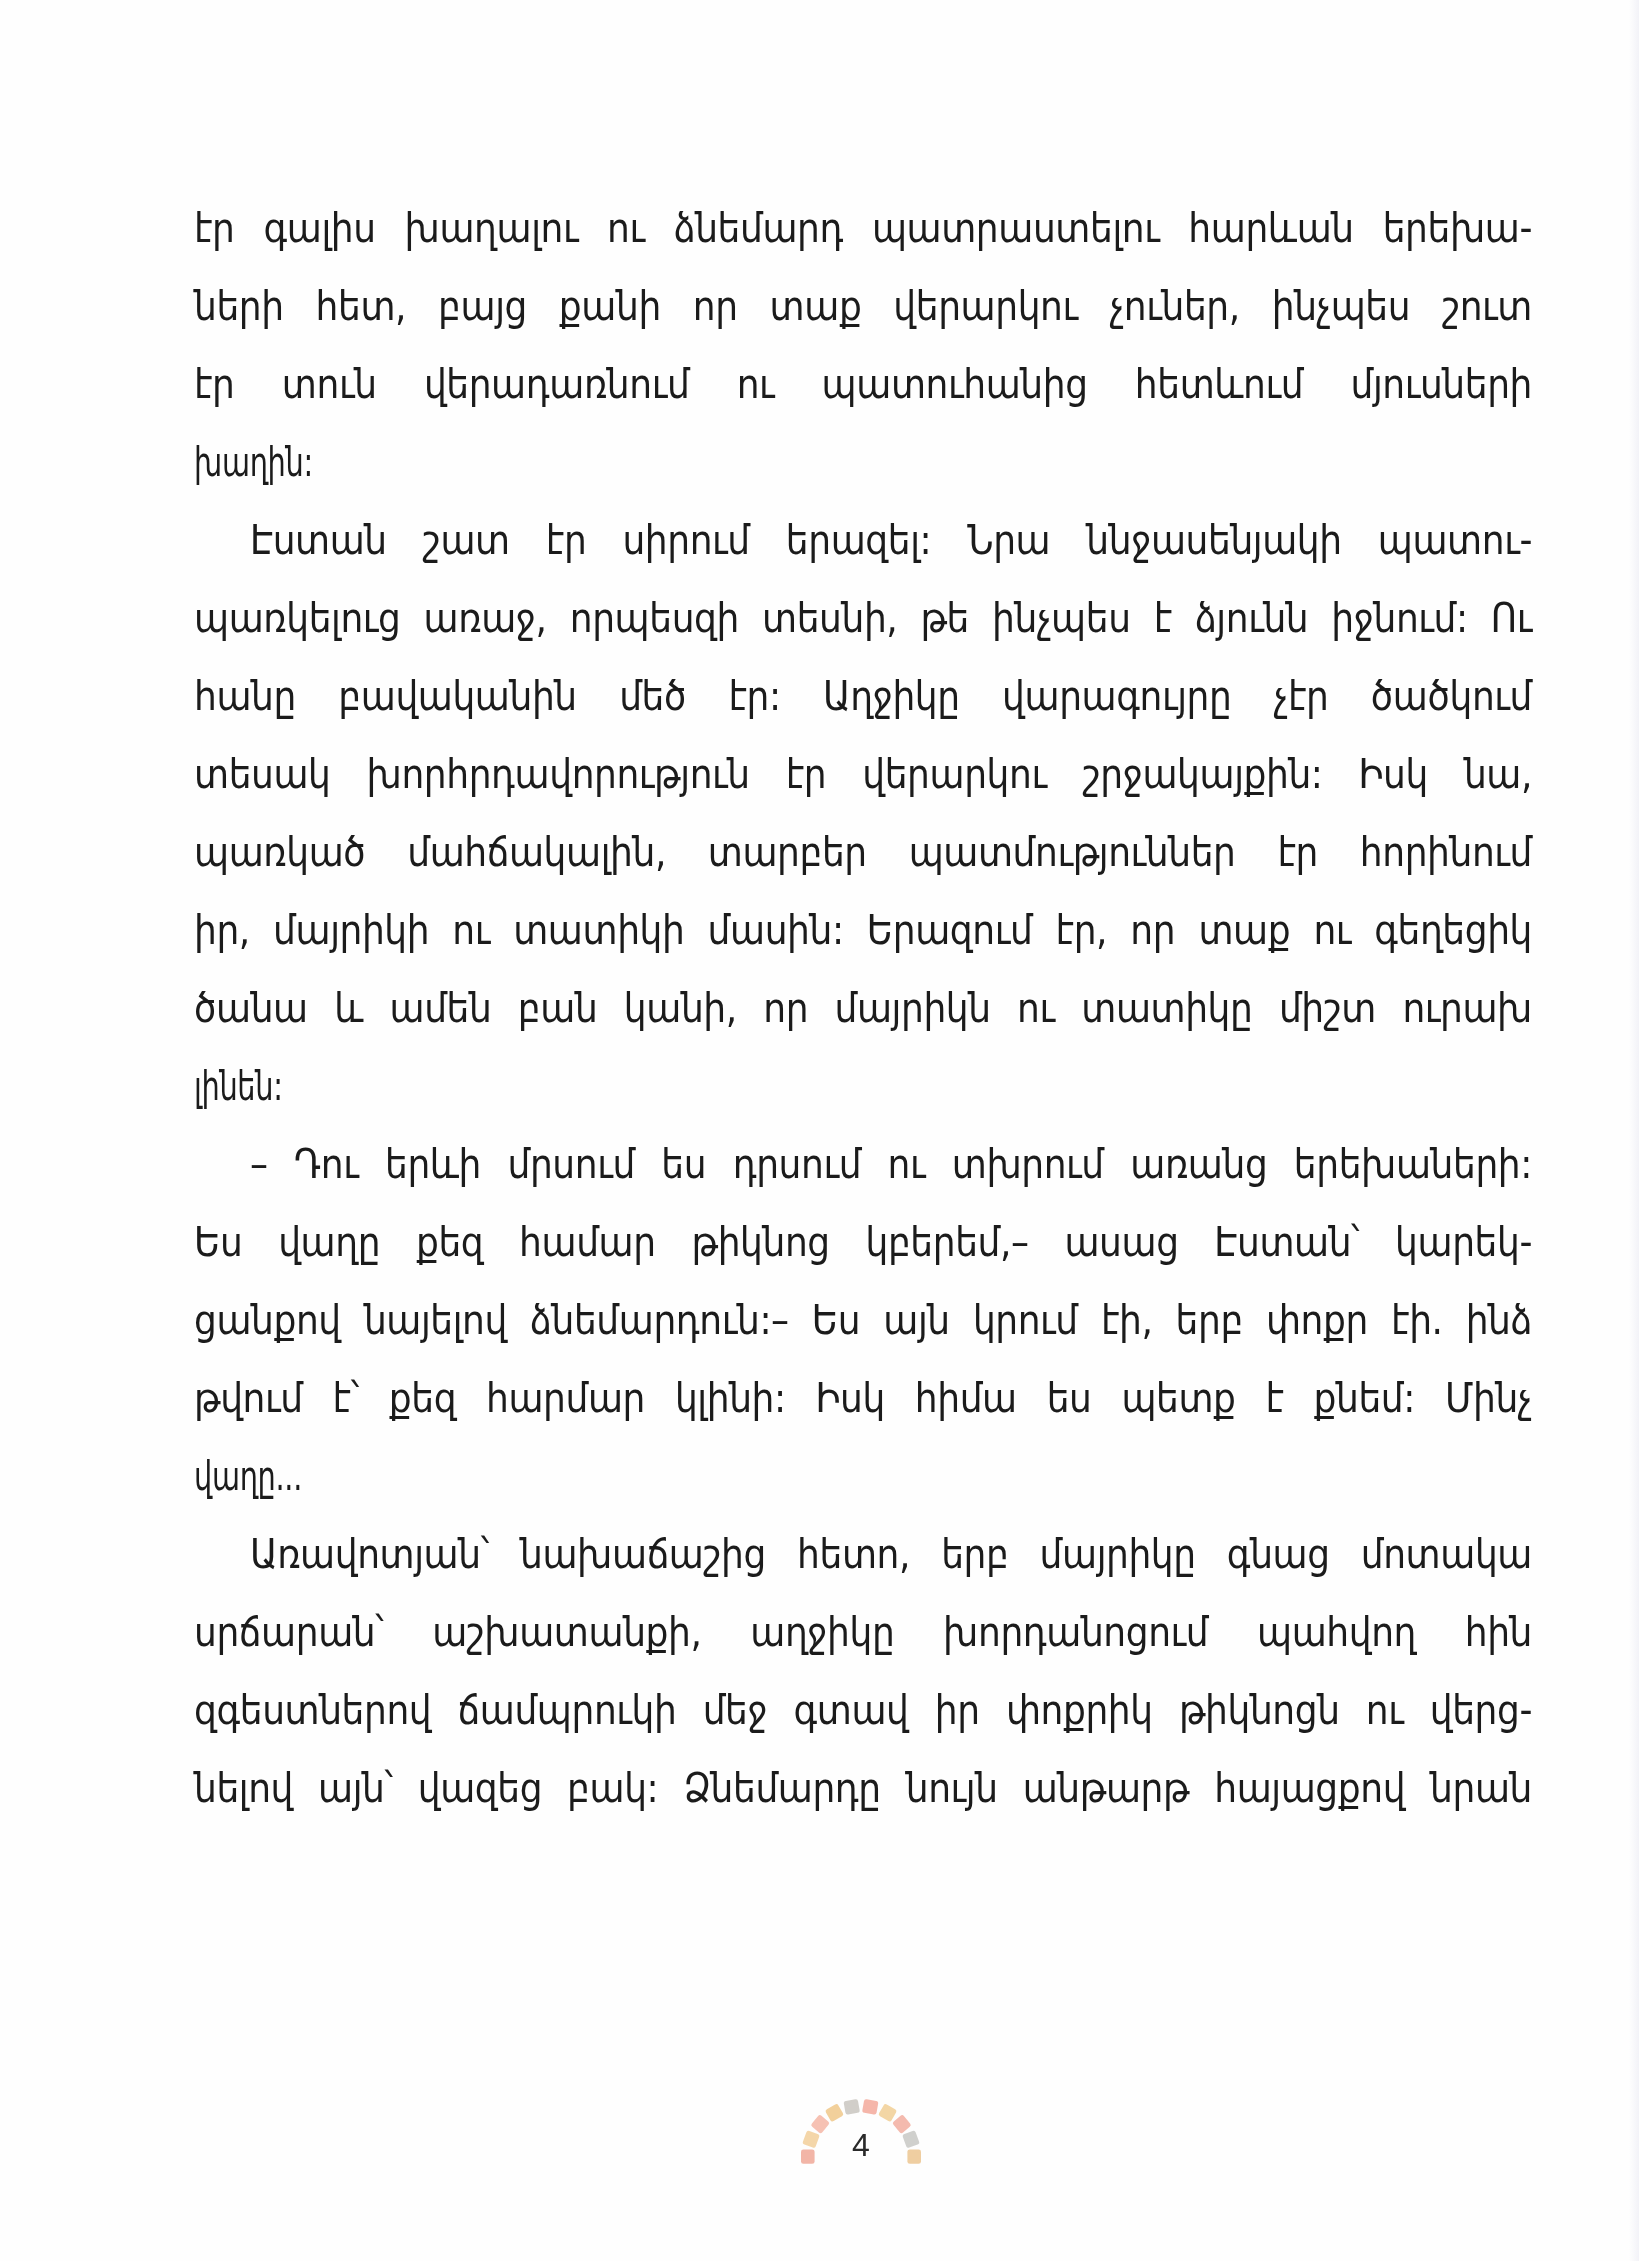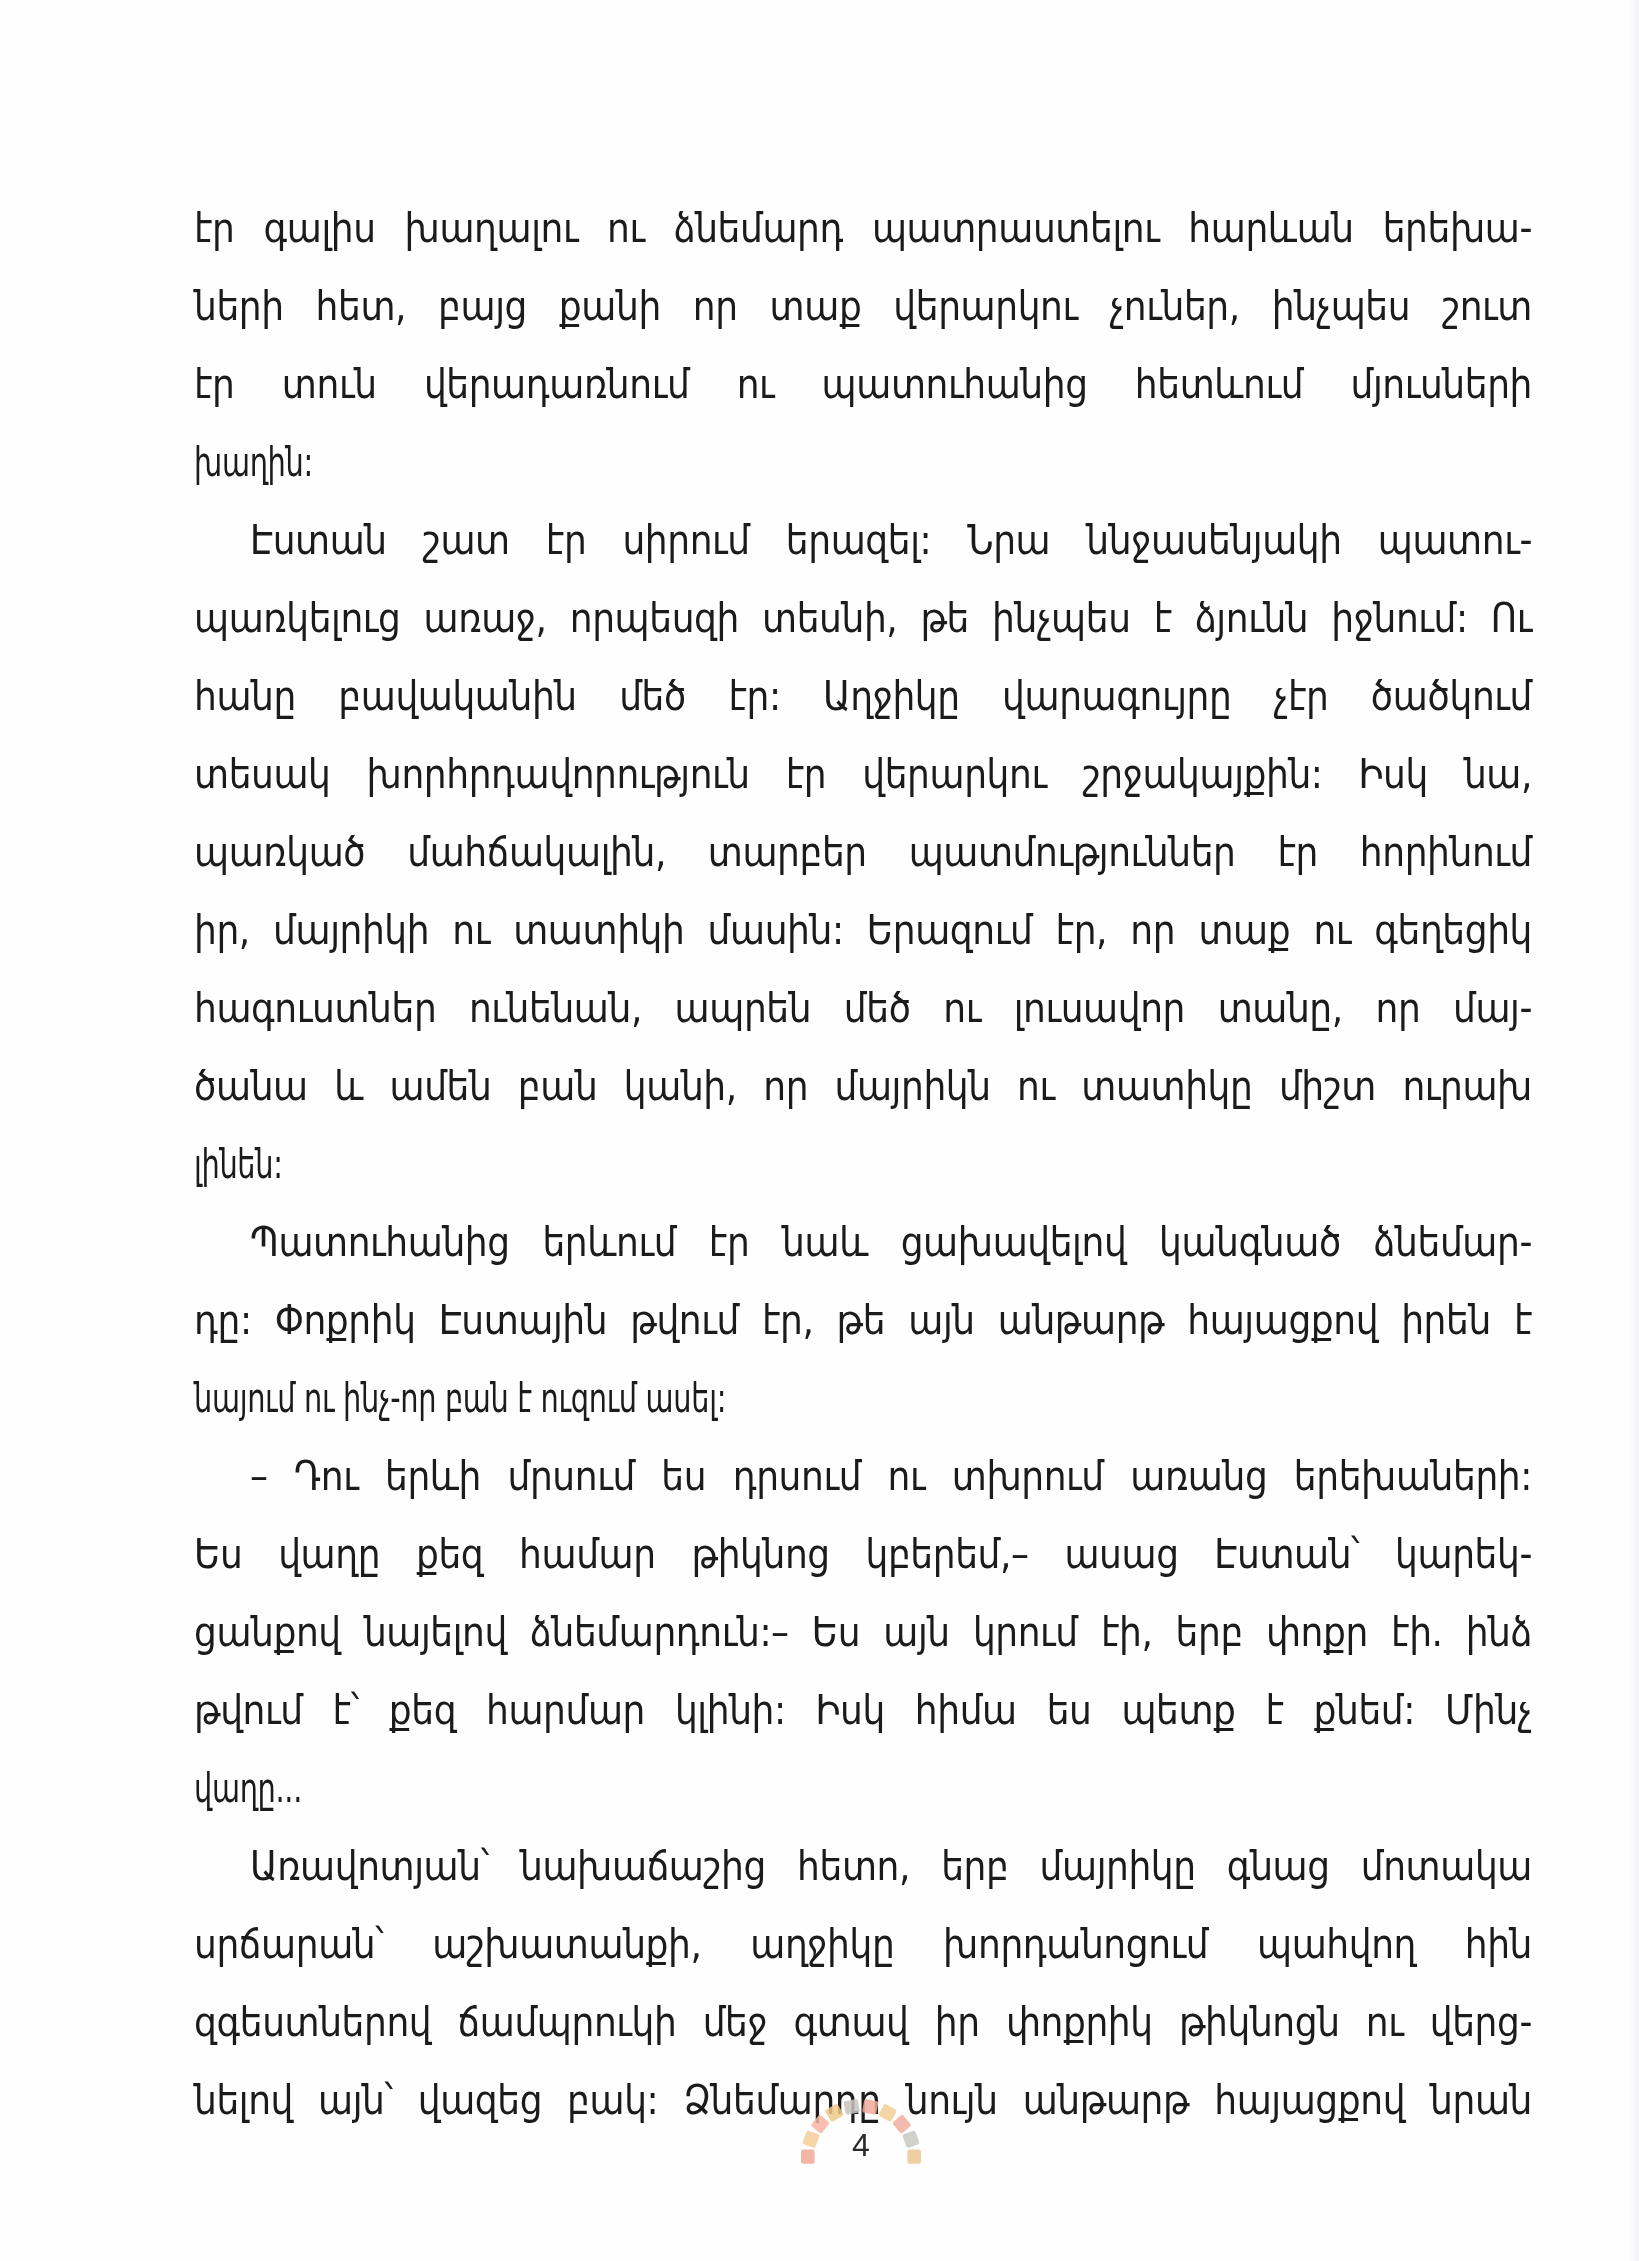--- a/index.html
+++ b/index.html
@@ -83,28 +83,22 @@
       <div class="line">էր տուն վերադառնում ու պատուհանից հետևում մյուսների</div>
       <div class="line last" style="transform: scaleX(0.8); width: 1672px; padding-left: 0px;">խաղին:</div>
     </div>
     <div>
       <div class="line indent">Էստան շատ էր սիրում երազել: Նրա ննջասենյակի պատու-</div>
       <div class="line">պառկելուց առաջ, որպեսզի տեսնի, թե ինչպես է ձյունն իջնում: Ու</div>
       <div class="line">հանը բավականին մեծ էր: Աղջիկը վարագույրը չէր ծածկում</div>
       <div class="line">տեսակ խորհրդավորություն էր վերարկու շրջակայքին: Իսկ նա,</div>
       <div class="line">պառկած մահճակալին, տարբեր պատմություններ էր հորինում</div>
       <div class="line">իր, մայրիկի ու տատիկի մասին: Երազում էր, որ տաք ու գեղեցիկ</div>
-      <div class="line">հագուստներ ունենան, ապրեն մեծ ու լուսավոր տանը, որ մայ-</div>
       <div class="line">ծանա և ամեն բան կանի, որ մայրիկն ու տատիկը միշտ ուրախ</div>
       <div class="line last" style="transform: scaleX(0.8); width: 1672px; padding-left: 0px;">լինեն:</div>
-    </div>
-    <div>
-      <div class="line indent">Պատուհանից երևում էր նաև ցախավելով կանգնած ձնեմար-</div>
-      <div class="line">դը: Փոքրիկ Էստային թվում էր, թե այն անթարթ հայացքով իրեն է</div>
-      <div class="line last" style="transform: scaleX(0.8); width: 1672px; padding-left: 0px;">նայում ու ինչ-որ բան է ուզում ասել:</div>
     </div>
     <div>
       <div class="line indent">– Դու երևի մրսում ես դրսում ու տխրում առանց երեխաների:</div>
       <div class="line">Ես վաղը քեզ համար թիկնոց կբերեմ,– ասաց Էստան՝ կարեկ-</div>
       <div class="line">ցանքով նայելով ձնեմարդուն:– Ես այն կրում էի, երբ փոքր էի. ինձ</div>
       <div class="line">թվում է՝ քեզ հարմար կլինի: Իսկ հիմա ես պետք է քնեմ: Մինչ</div>
       <div class="line last" style="transform: scaleX(0.8); width: 1672px; padding-left: 0px;">վաղը...</div>
     </div>
     <div>
       <div class="line indent">Առավոտյան՝ նախաճաշից հետո, երբ մայրիկը գնաց մոտակա</div>

